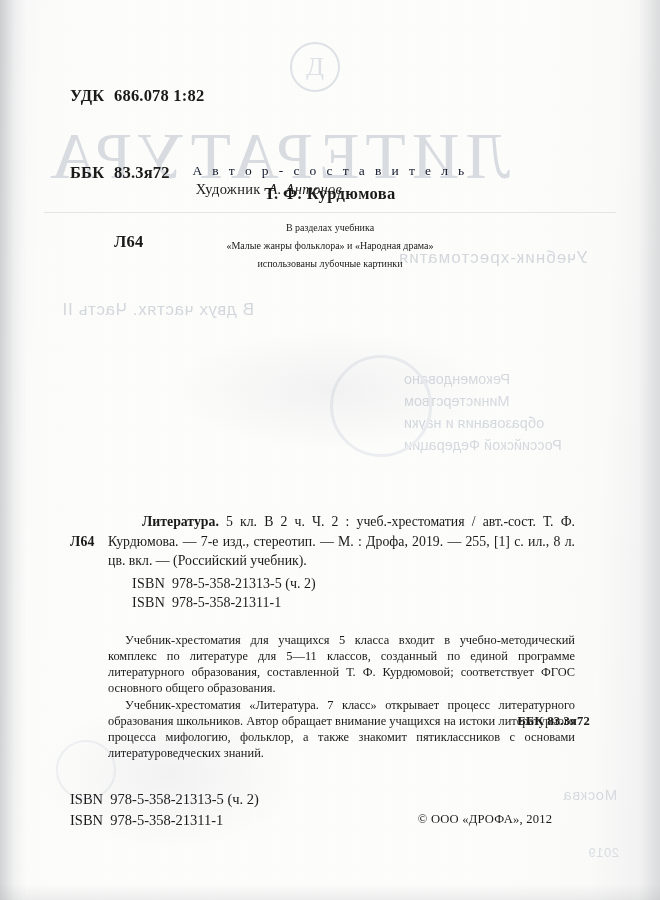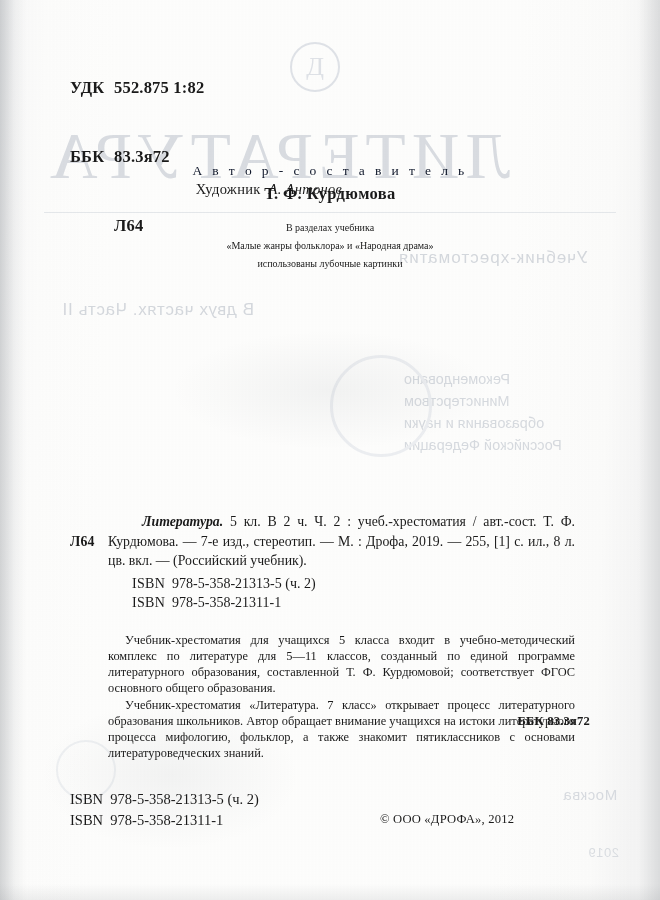--- a/index.html
+++ b/index.html
@@ -168,21 +168,21 @@
     position: absolute;
     top: 30px;
     left: 70px;
     font-size: 16.5px;
     line-height: 23px;
     font-weight: 700;
     letter-spacing: .2px;
     white-space: pre;
   }
   .classmark .cm-row { display: block; }
-  .classmark .cm-label { display: inline-block; width: 44px; }
+  .classmark .cm-label { display: inline-block; width: 44px; margin-top: 8px; }
   .classmark .cm-ind { display: inline-block; width: 44px; }
 
   .author-block {
     position: absolute;
     top: 128px;
     left: 0;
     width: 660px;
     text-align: center;
   }
   .author-role {
@@ -235,21 +235,21 @@
     text-align: justify;
   }
   .cip-sigla {
     position: absolute;
     left: 0;
     top: 19.5px;
     font-weight: 700;
     text-indent: 0;
     letter-spacing: .2px;
   }
-  .cip-main b { font-weight: 700; font-style: italic; }
+  .cip-main b { font-weight: 700; }
 
   .isbn-inner {
     margin-top: 3px;
     padding-left: 62px;
     font-size: 14px;
     line-height: 19px;
     white-space: nowrap;
   }
   .isbn-inner .isbn-word { letter-spacing: .3px; }
 
@@ -284,21 +284,21 @@
     font-size: 14.5px;
     line-height: 21px;
     white-space: nowrap;
   }
 
   .copyright {
     position: absolute;
     top: 812px;
     left: 380px;
     width: 210px;
-    text-align: left;
+    text-align: center;
     font-size: 12.6px;
     letter-spacing: .2px;
   }
 </style>
 </head>
 <body>
 
 <div id="page">
 
   <div class="paper-base"></div>
@@ -320,21 +320,21 @@
     <div class="st-stamp st-stamp-2"></div>
     <div class="st-stamp st-stamp-3"></div>
   </div>
 
   <div class="smudge" style="left:170px; top:330px; width:320px; height:120px;"></div>
   <div class="smudge" style="left:40px; top:700px; width:260px; height:150px;"></div>
 
   <div class="content">
 
     <div class="classmark">
-      <span class="cm-row"><span class="cm-label">УДК</span><span>552.875 1:82</span></span>
+      <span class="cm-row"><span class="cm-label">УДК</span><span>686.078 1:82</span></span>
       <span class="cm-row"><span class="cm-label">ББК</span><span>83.3я72</span></span>
       <span class="cm-row"><span class="cm-ind"></span><span>Л64</span></span>
     </div>
 
     <div class="author-block">
       <div class="author-role">А в т о р - с о с т а в и т е л ь</div>
       <div class="author-name">Т. Ф. Курдюмова</div>
     </div>
 
     <div class="artist-line">

